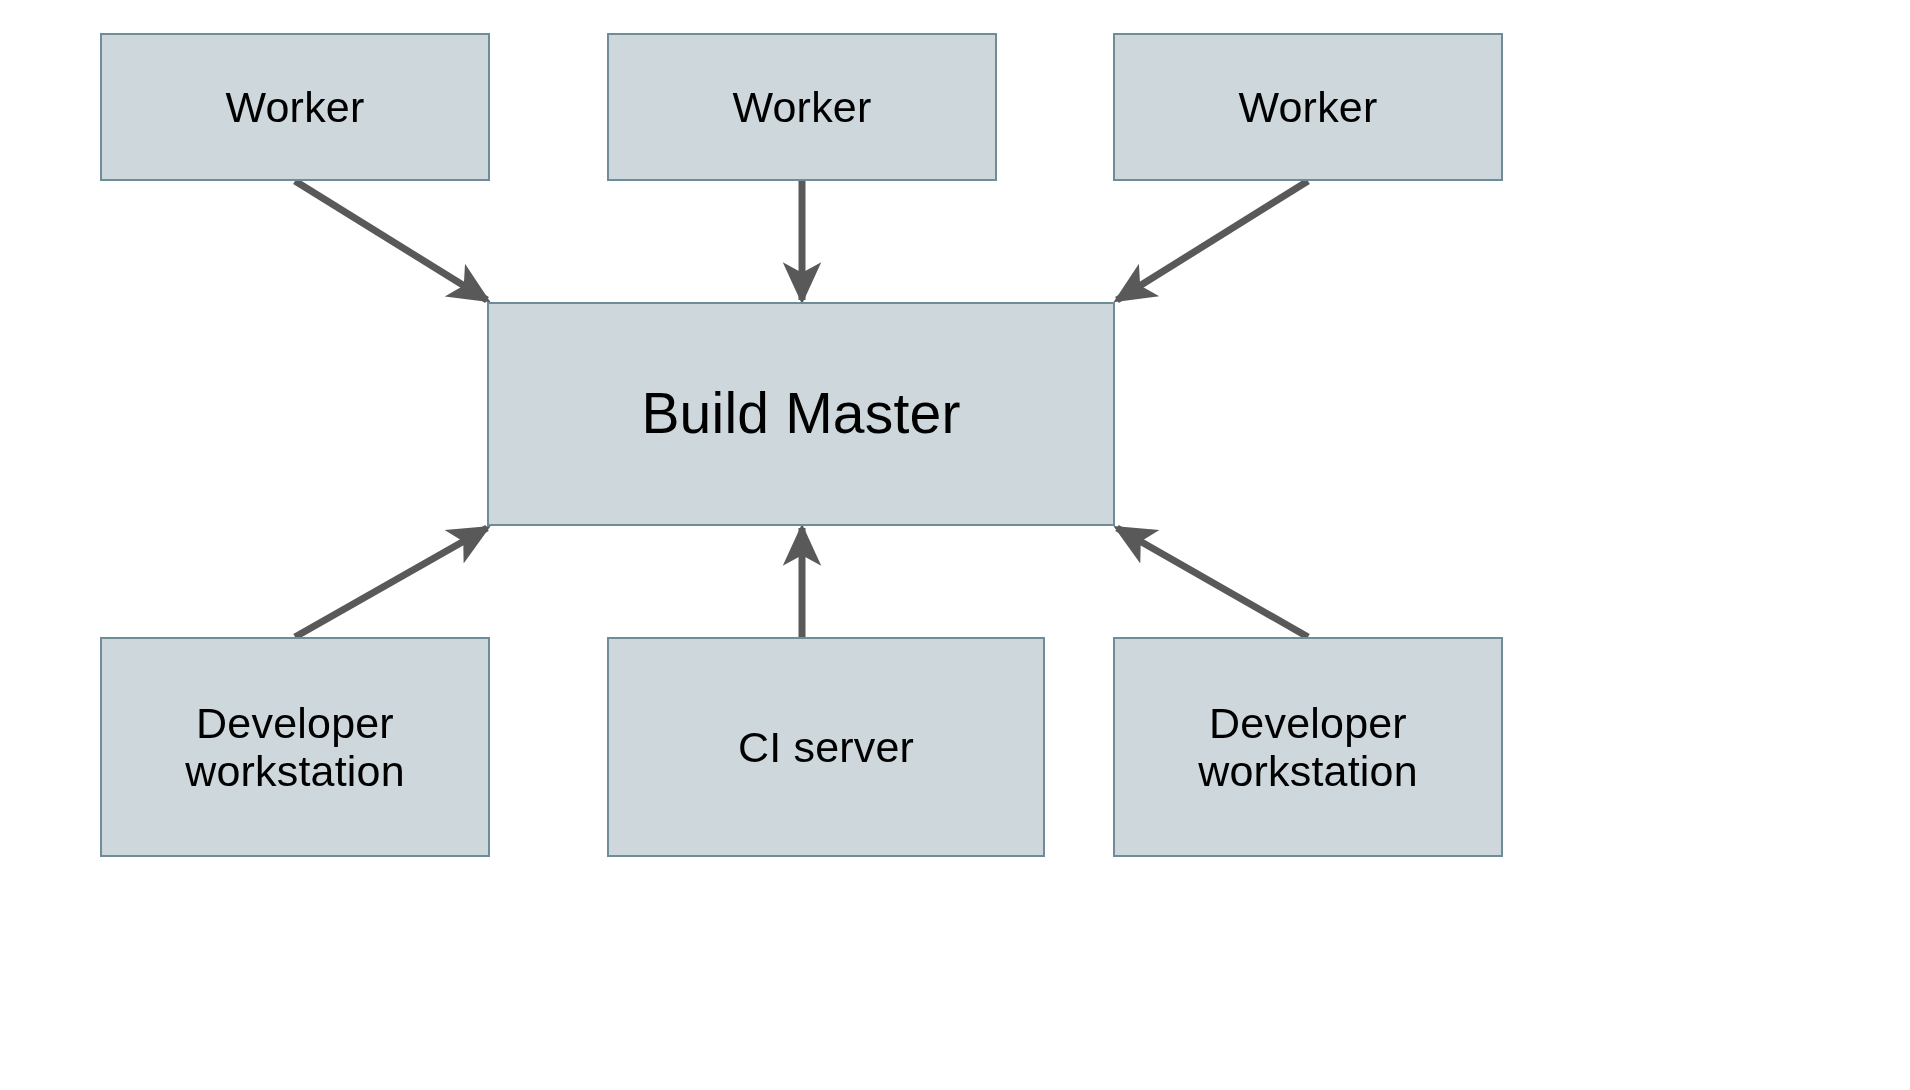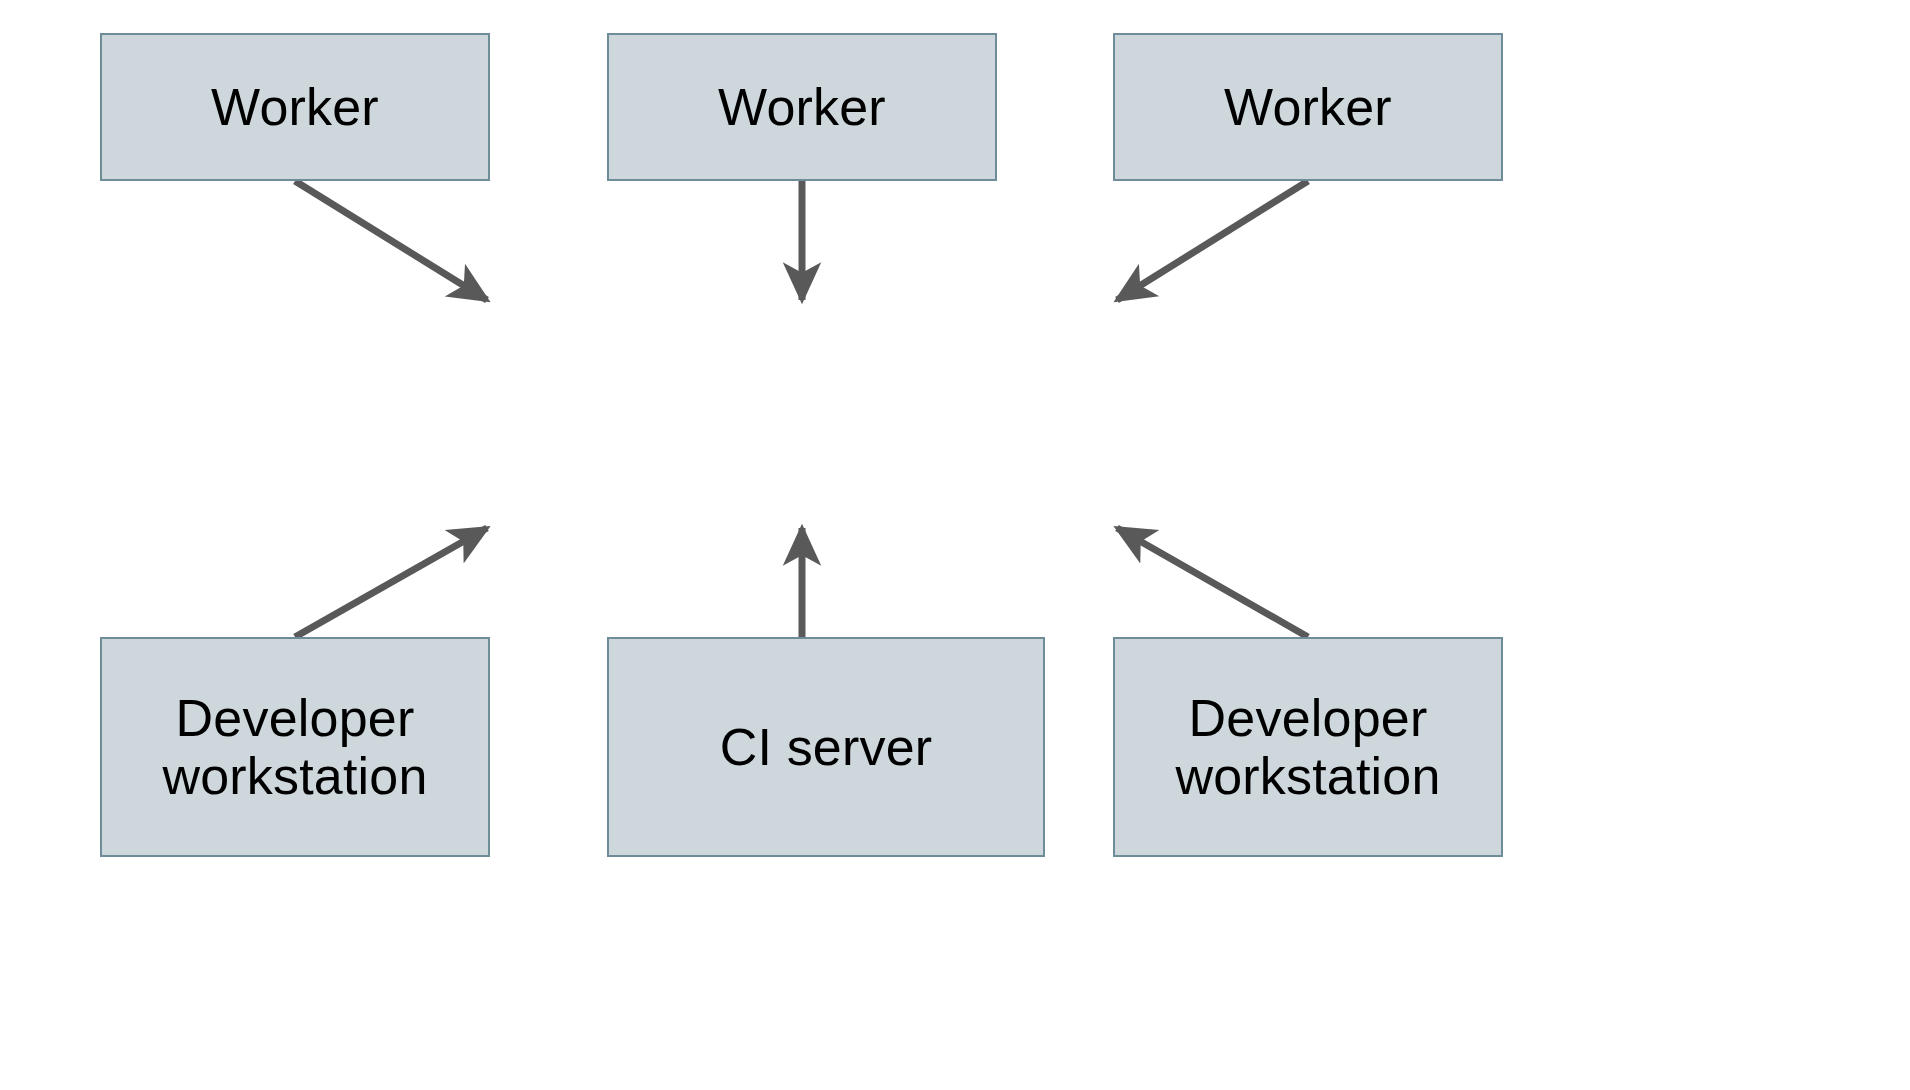--- a/index.html
+++ b/index.html
@@ -27,21 +27,21 @@
   }
   .node-label {
     color: #000000;
     font-size: 57px;
     line-height: 1.12;
     font-weight: 400;
     letter-spacing: 0.2px;
     white-space: pre-line;
     padding: 0 8px;
   }
-  .node.small .node-label { font-size: 52px; }
+  .node.small .node-label { font-size: 43px; }
   .node.center .node-label { font-size: 57px; }
   #edges {
     position: absolute;
     left: 0;
     top: 0;
     width: 1910px;
     height: 1090px;
     pointer-events: none;
   }
 </style>
@@ -71,20 +71,23 @@
   </div>
 
   <div class="node small" style="left: 607px; top: 33px; width: 390px; height: 148px; background: rgb(206, 216, 220); border-color: rgb(111, 140, 153);">
     <span class="node-label">Worker</span>
   </div>
 
   <div class="node small" style="left: 1113px; top: 33px; width: 390px; height: 148px; background: rgb(206, 216, 220); border-color: rgb(111, 140, 153);">
     <span class="node-label">Worker</span>
   </div>
 
+  <div class="node center" style="left: 487px; top: 302px; width: 628px; height: 224px; background: rgb(206, 216, 220); border-color: rgb(111, 140, 153);">
+    <span class="node-label">Build Master</span>
+  </div>
 
   <div class="node small" style="left: 100px; top: 637px; width: 390px; height: 220px; background: rgb(206, 216, 220); border-color: rgb(111, 140, 153);">
     <span class="node-label">Developer
 workstation</span>
   </div>
 
   <div class="node small" style="left: 607px; top: 637px; width: 438px; height: 220px; background: rgb(206, 216, 220); border-color: rgb(111, 140, 153);">
     <span class="node-label">CI server</span>
   </div>
 

